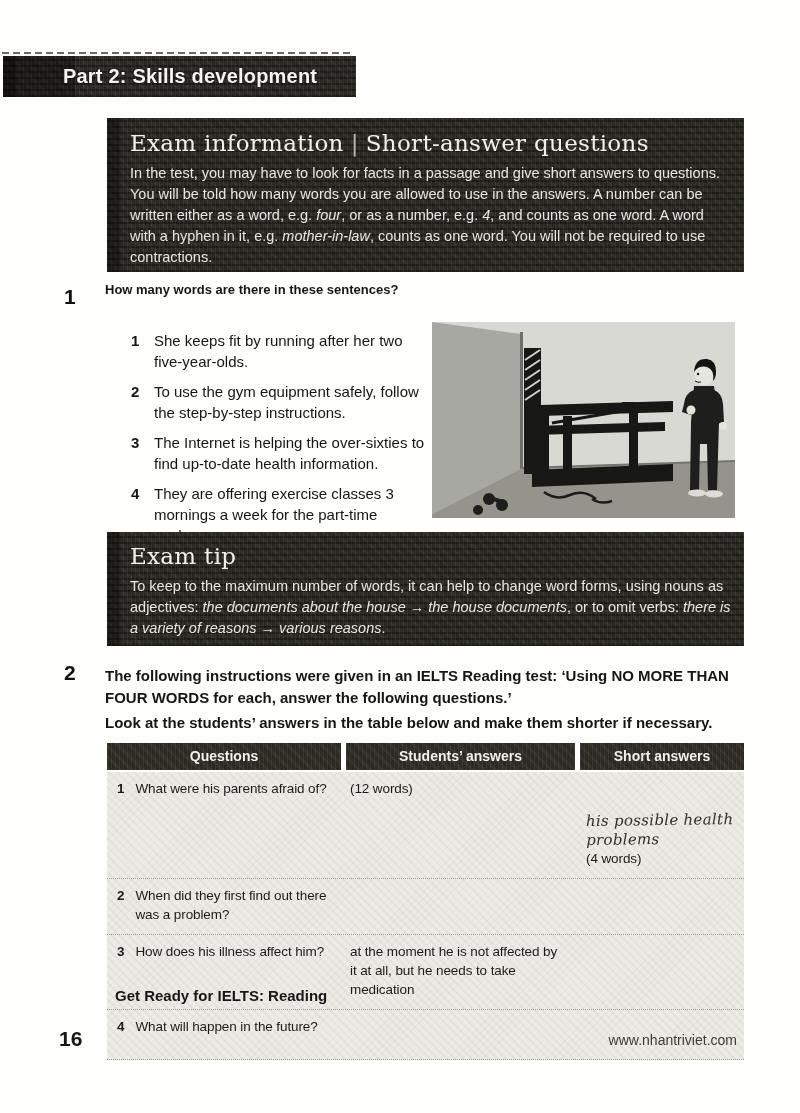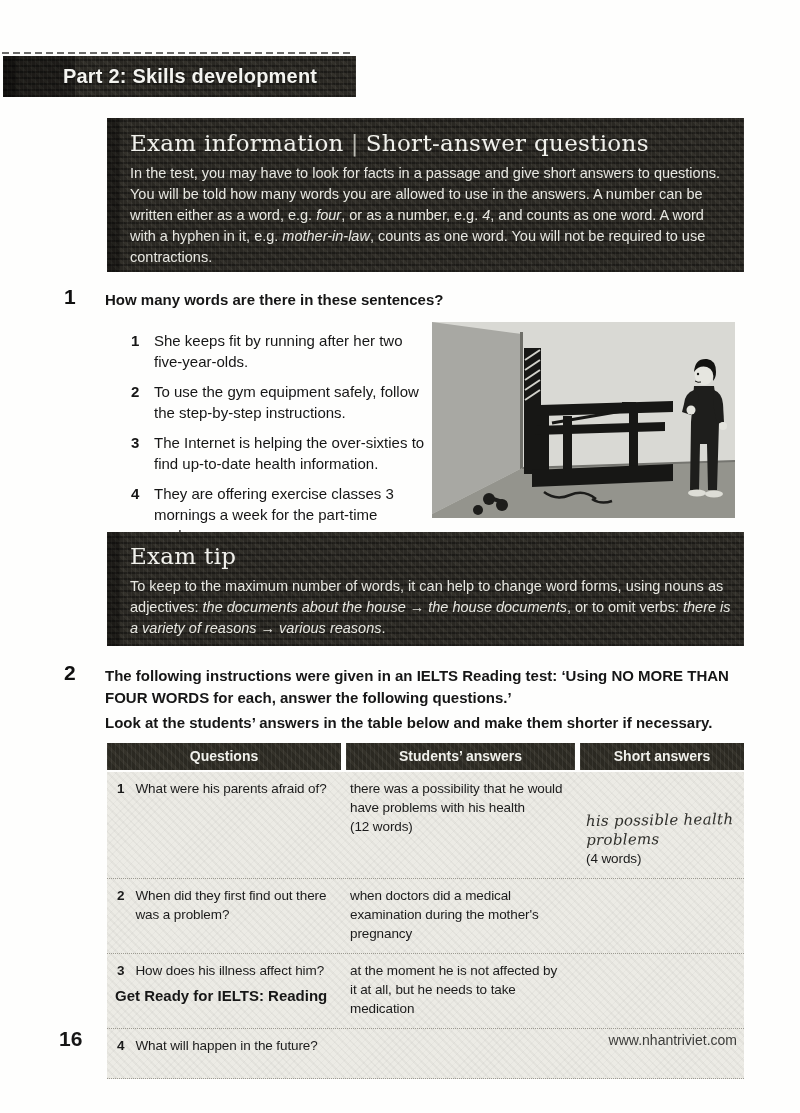--- a/index.html
+++ b/index.html
@@ -45,21 +45,21 @@
     font-family:"DejaVu Serif",serif;font-size:23px;color:#f1f1ec;
     margin:2px 0 7px;letter-spacing:.3px;
   }
   .box-title .sep{color:#b9b9b2;padding:0 7px;font-weight:normal;}
   .box-body{font-size:14.5px;line-height:21px;color:#e7e7e1;width:602px;}
   .box-body .it{font-style:italic;}
   
   .ex-num{position:absolute;font-size:21px;font-weight:bold;color:#101010;}
   .ex1-num{left:64px;top:285px;}
   .ex2-num{left:64px;top:661px;}
-  .ex1-prompt{position:absolute;left:105px;top:291px;font-size:15px;font-weight:bold;}
+  .ex1-prompt{position:absolute;left:105px;top:282px;font-size:13px;font-weight:bold;}
   .ex2-prompt{position:absolute;left:105px;top:665px;width:650px;font-size:15px;font-weight:bold;line-height:22px;}
   .ex2-prompt2{position:absolute;left:105px;top:714px;width:650px;font-size:15px;font-weight:bold;}
   
   .ex1-list{position:absolute;left:131px;top:330px;width:302px;}
   .list-item{display:flex;gap:13px;margin-bottom:9px;font-size:15px;line-height:21px;}
   .item-num{font-weight:bold;min-width:10px;}
   
   .illustration{position:absolute;left:432px;top:322px;width:303px;height:196px;}
   .illustration svg{display:block;}
   
@@ -212,37 +212,33 @@
       <div class="th">Short answers</div>
     </div>
     <div class="tbody">
 
       <div class="tr">
         <div class="td-q">
           <span class="q-num">1</span>
           <span>What were his parents afraid of?</span>
         </div>
         <div class="td-a">
-          <span>there was a possibility that he would have problems with his health</span>
           <span class="note">(12 words)</span>
         </div>
         <div class="td-s">
           <span class="handwritten">his possible health problems</span>
           <span class="note">(4 words)</span>
         </div>
       </div>
 
       <div class="tr">
         <div class="td-q">
           <span class="q-num">2</span>
           <span>When did they first find out there was a problem?</span>
         </div>
-        <div class="td-a">
-          <span>when doctors did a medical examination during the mother's pregnancy</span>
-        </div>
         <div class="td-s"></div>
       </div>
 
       <div class="tr">
         <div class="td-q">
           <span class="q-num">3</span>
           <span>How does his illness affect him?</span>
         </div>
         <div class="td-a">
           <span>at the moment he is not affected by it at all, but he needs to take medication</span>

